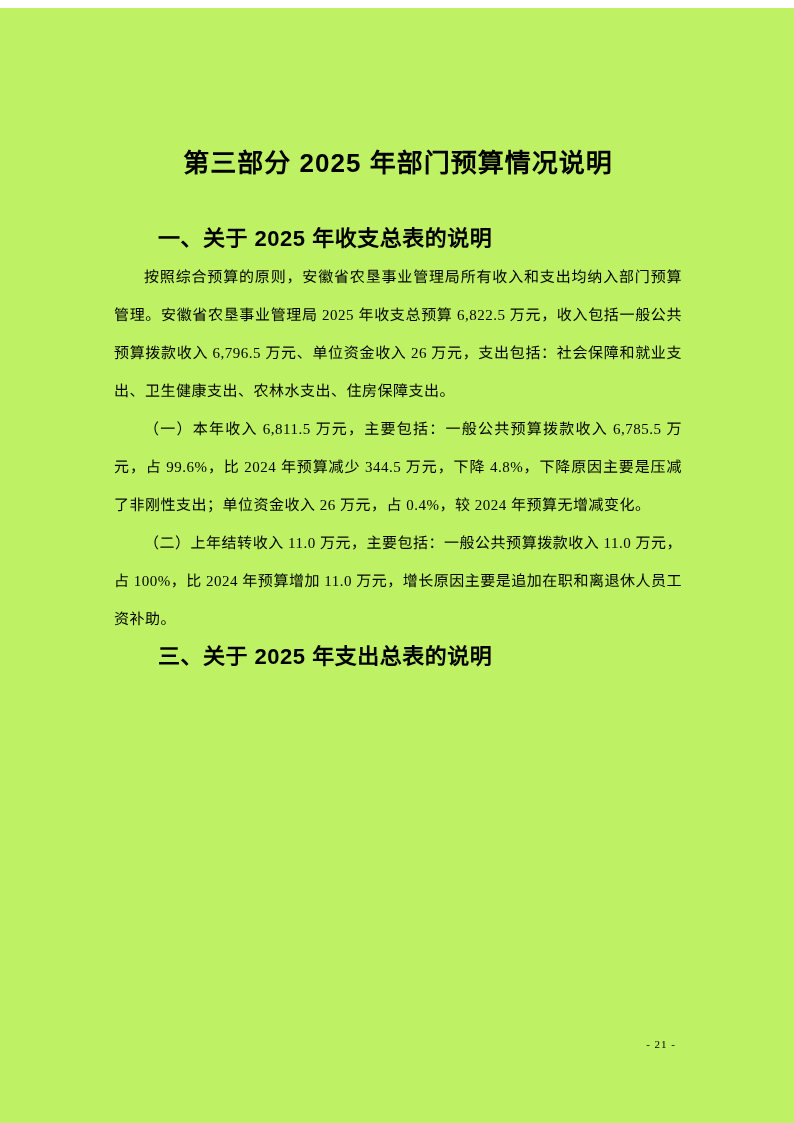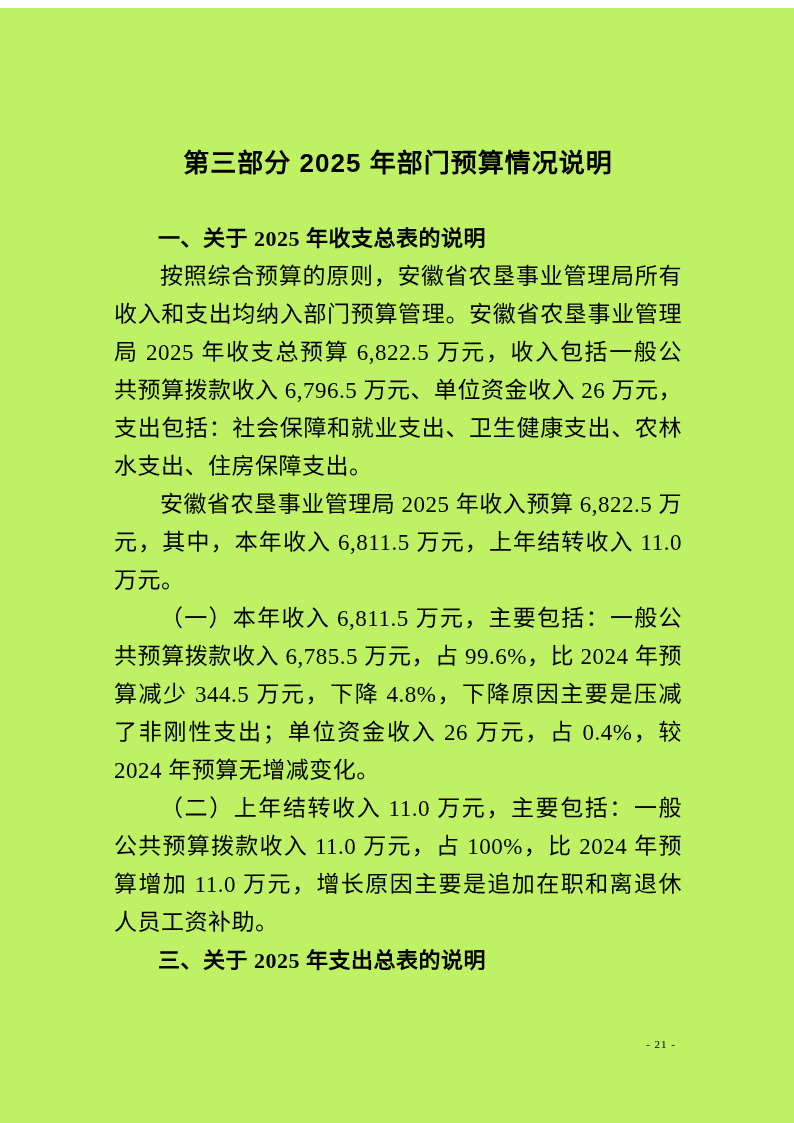--- a/index.html
+++ b/index.html
@@ -24,30 +24,30 @@
     text-align: center;
     font-family: "Liberation Sans", "DejaVu Sans", sans-serif;
     font-weight: bold;
     font-size: 26px;
     line-height: 34px;
     letter-spacing: 1px;
     white-space: pre-wrap;
   }
   .sec-heading {
     margin: 0;
-    font-family: Liberation Serif, serif;
+    font-family: Liberation Sans, sans-serif;
     font-weight: bold;
     font-size: 22px;
     line-height: 38px;
     text-indent: 2em;
     letter-spacing: 0.5px;
   }
   .body-para {
     margin: 0;
-    font-size: 23px;
+    font-size: 15px;
     line-height: 38px;
     text-indent: 2em;
     text-align: justify;
     letter-spacing: 0.5px;
   }
   .last-para {
     text-align-last: justify;
   }
   .page-number {
     position: absolute;
@@ -64,21 +64,20 @@
 
 <div class="page">
 
   <h1 class="doc-title">第三部分 2025 年部门预算情况说明</h1>
 
   <h2 class="sec-heading">一、关于 2025 年收支总表的说明</h2>
 
   <p class="body-para">按照综合预算的原则，安徽省农垦事业管理局所有收入和支出均纳入部门预算管理。安徽省农垦事业管理局 2025 年收支总预算 6,822.5 万元，收入包括一般公共预算拨款收入 6,796.5 万元、单位资金收入 26 万元，支出包括：社会保障和就业支出、卫生健康支出、农林水支出、住房保障支出。</p>
 
 
-  <p class="body-para">安徽省农垦事业管理局 2025 年收入预算 6,822.5 万元，其中，本年收入 6,811.5 万元，上年结转收入 11.0 万元。</p>
 
   <p class="body-para">（一）本年收入 6,811.5 万元，主要包括：一般公共预算拨款收入 6,785.5 万元，占 99.6%，比 2024 年预算减少 344.5 万元，下降 4.8%，下降原因主要是压减了非刚性支出；单位资金收入 26 万元，占 0.4%，较 2024 年预算无增减变化。</p>
 
   <p class="body-para">（二）上年结转收入 11.0 万元，主要包括：一般公共预算拨款收入 11.0 万元，占 100%，比 2024 年预算增加 11.0 万元，增长原因主要是追加在职和离退休人员工资补助。</p>
 
   <h2 class="sec-heading">三、关于 2025 年支出总表的说明</h2>
 
 
   <div class="page-number">- 21 -</div>
 

